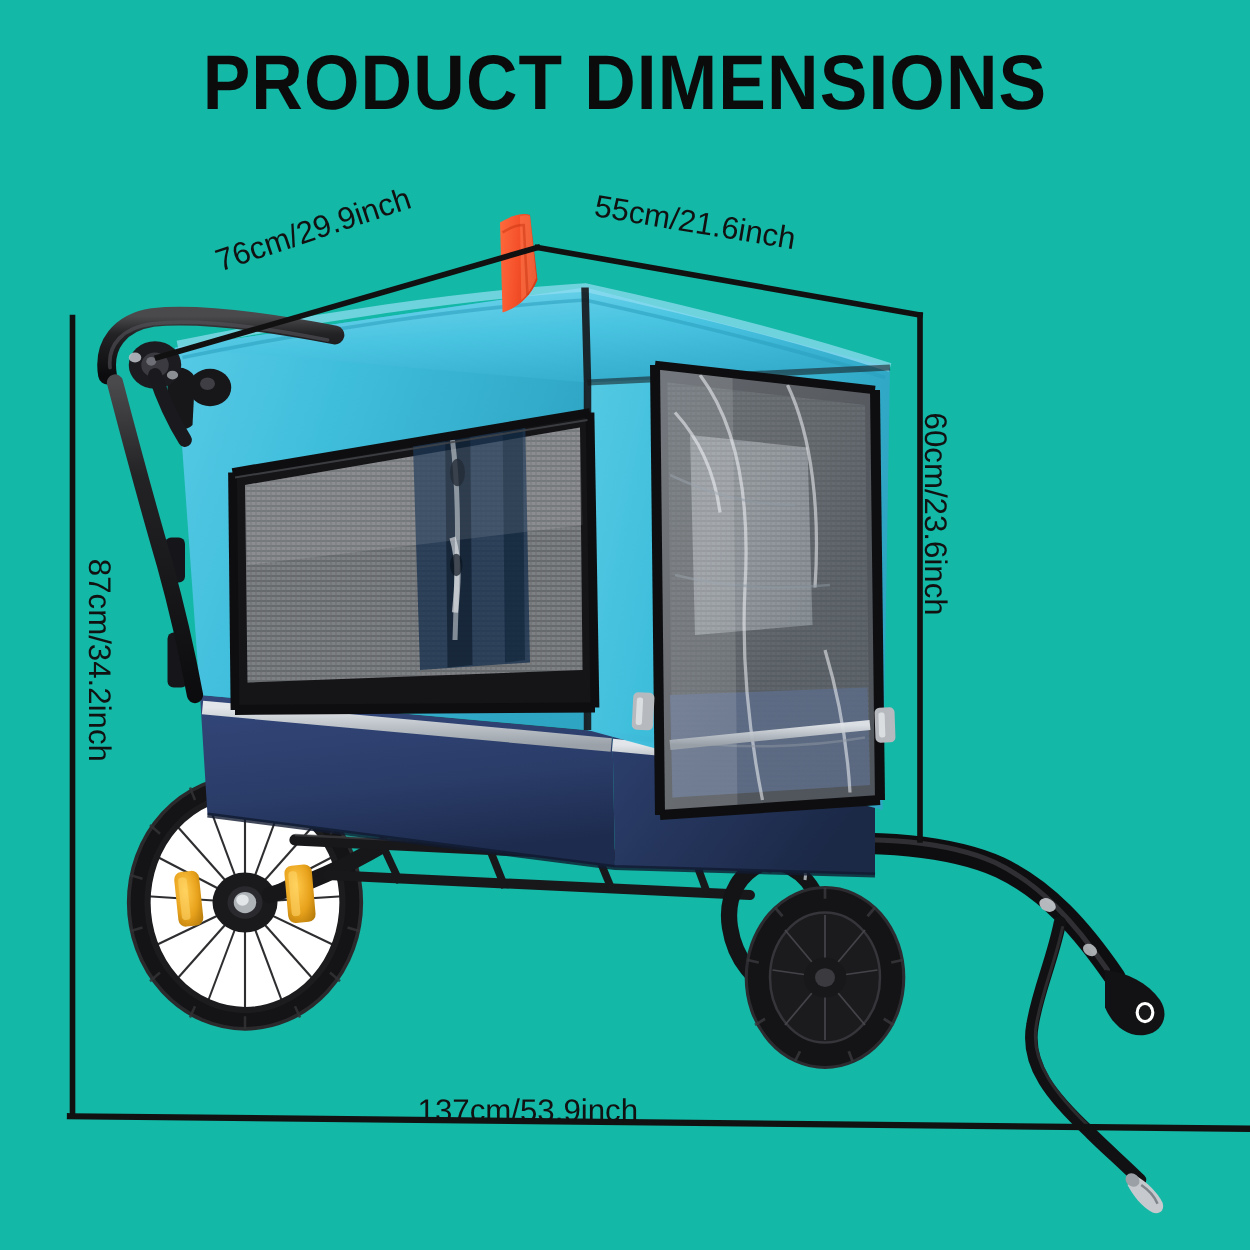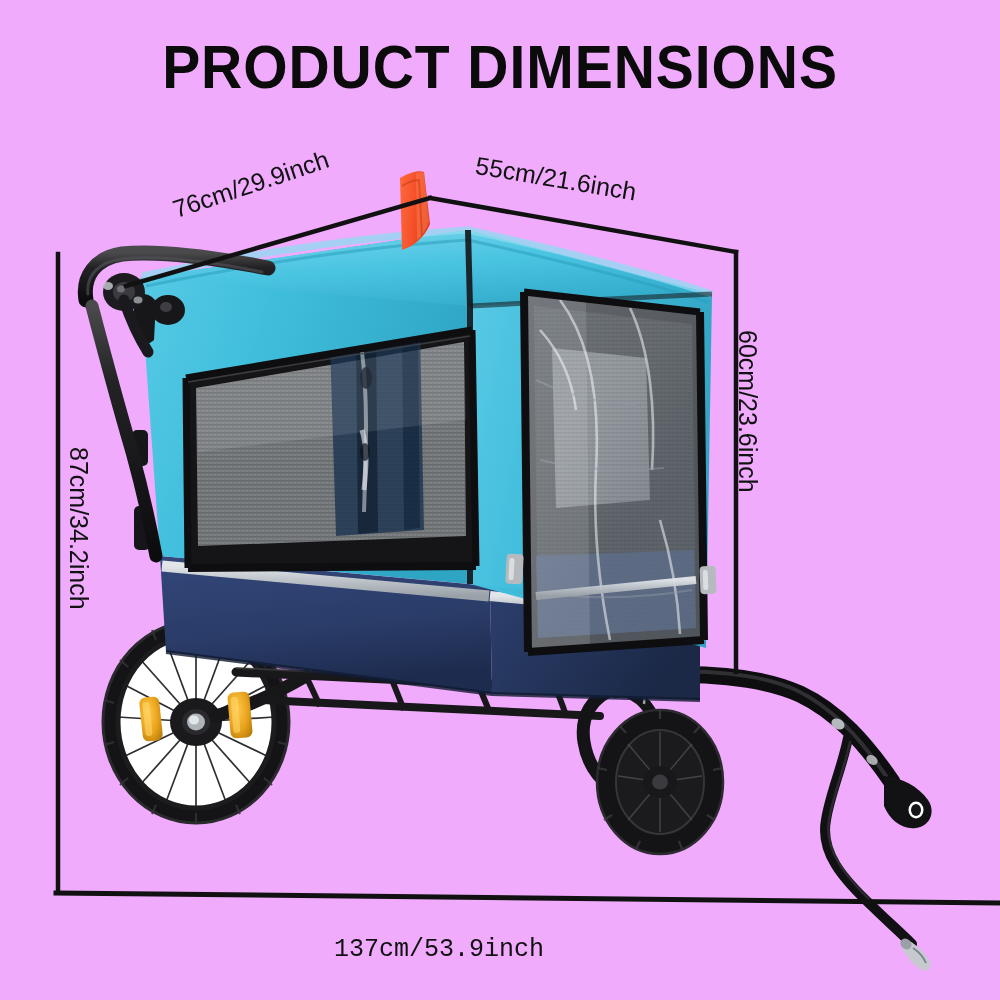--- a/index.html
+++ b/index.html
@@ -4,21 +4,21 @@
 <style>
   html, body {
     margin: 0;
     padding: 0;
     background: #ffffff;
   }
   #page {
     position: relative;
     width: 1000px;
     height: 1000px;
-    background: #f0abfc;
+    background: #14b8a6;
     overflow: hidden;
     font-family: "Liberation Sans", sans-serif;
   }
 
   
   #title {
     position: absolute;
     left: 0;
     top: 36px;
     width: 1000px;
@@ -63,22 +63,21 @@
     transform-origin: left top;
   }
   #label-height-left {         
     left: 92px;
     top: 447px;
     transform: rotate(90deg);
     transform-origin: left top;
   }
   #label-length-bottom {       
     left: 334px;
-    top: 936px;
-    font-family: Liberation Mono, monospace;
+    top: 876px;
   }
 
   
   #art, #dimlines {
     position: absolute;
     left: 0;
     top: 0;
     width: 1000px;
     height: 1000px;
   }

